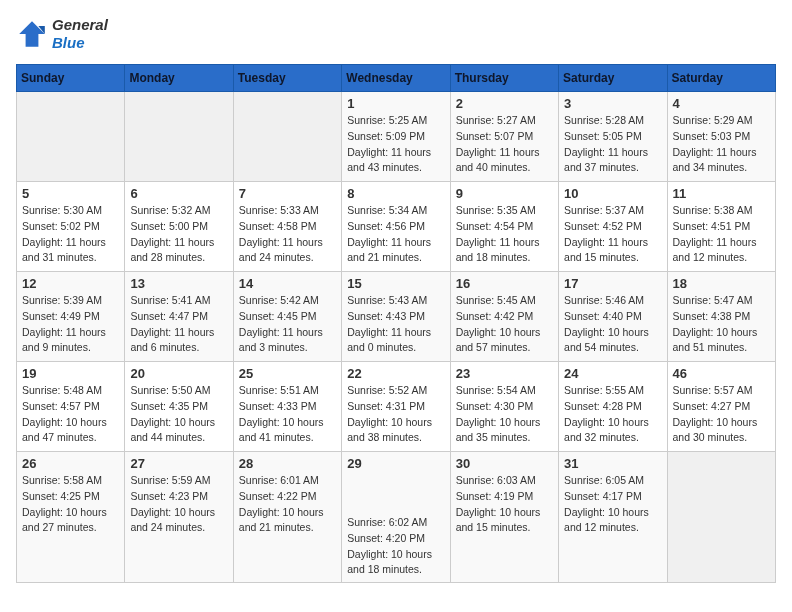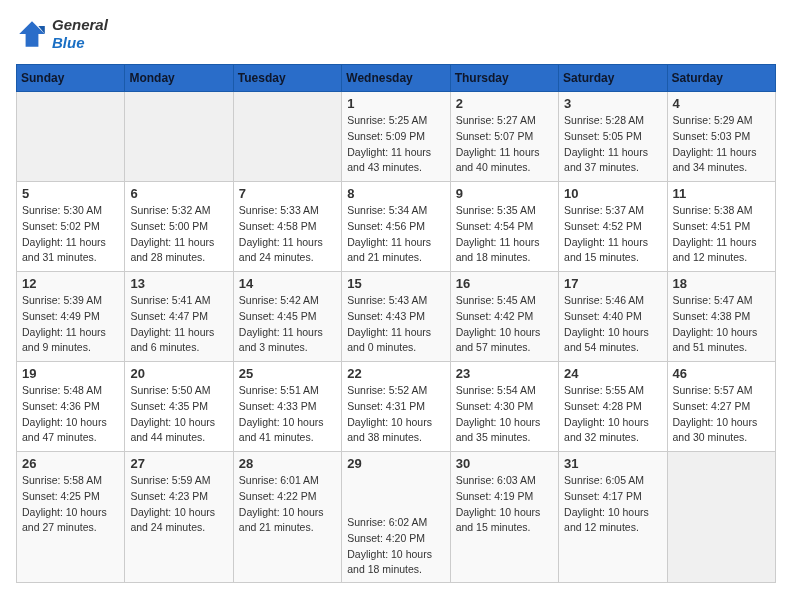--- a/index.html
+++ b/index.html
@@ -246,21 +246,21 @@
           <div class="day-info" style="white-space: pre-line;">Sunrise: 5:47 AM
 Sunset: 4:38 PM
 Daylight: 10 hours
 and 51 minutes.</div>
         </td>
       </tr>
       <tr>
         <td>
           <span class="day-number">19</span>
           <div class="day-info" style="white-space: pre-line;">Sunrise: 5:48 AM
-Sunset: 4:36 PM
+Sunset: 4:57 PM
 Daylight: 10 hours
 and 47 minutes.</div>
         </td>
         <td>
           <span class="day-number">20</span>
           <div class="day-info" style="white-space: pre-line;">Sunrise: 5:50 AM
 Sunset: 4:35 PM
 Daylight: 10 hours
 and 44 minutes.</div>
         </td>

